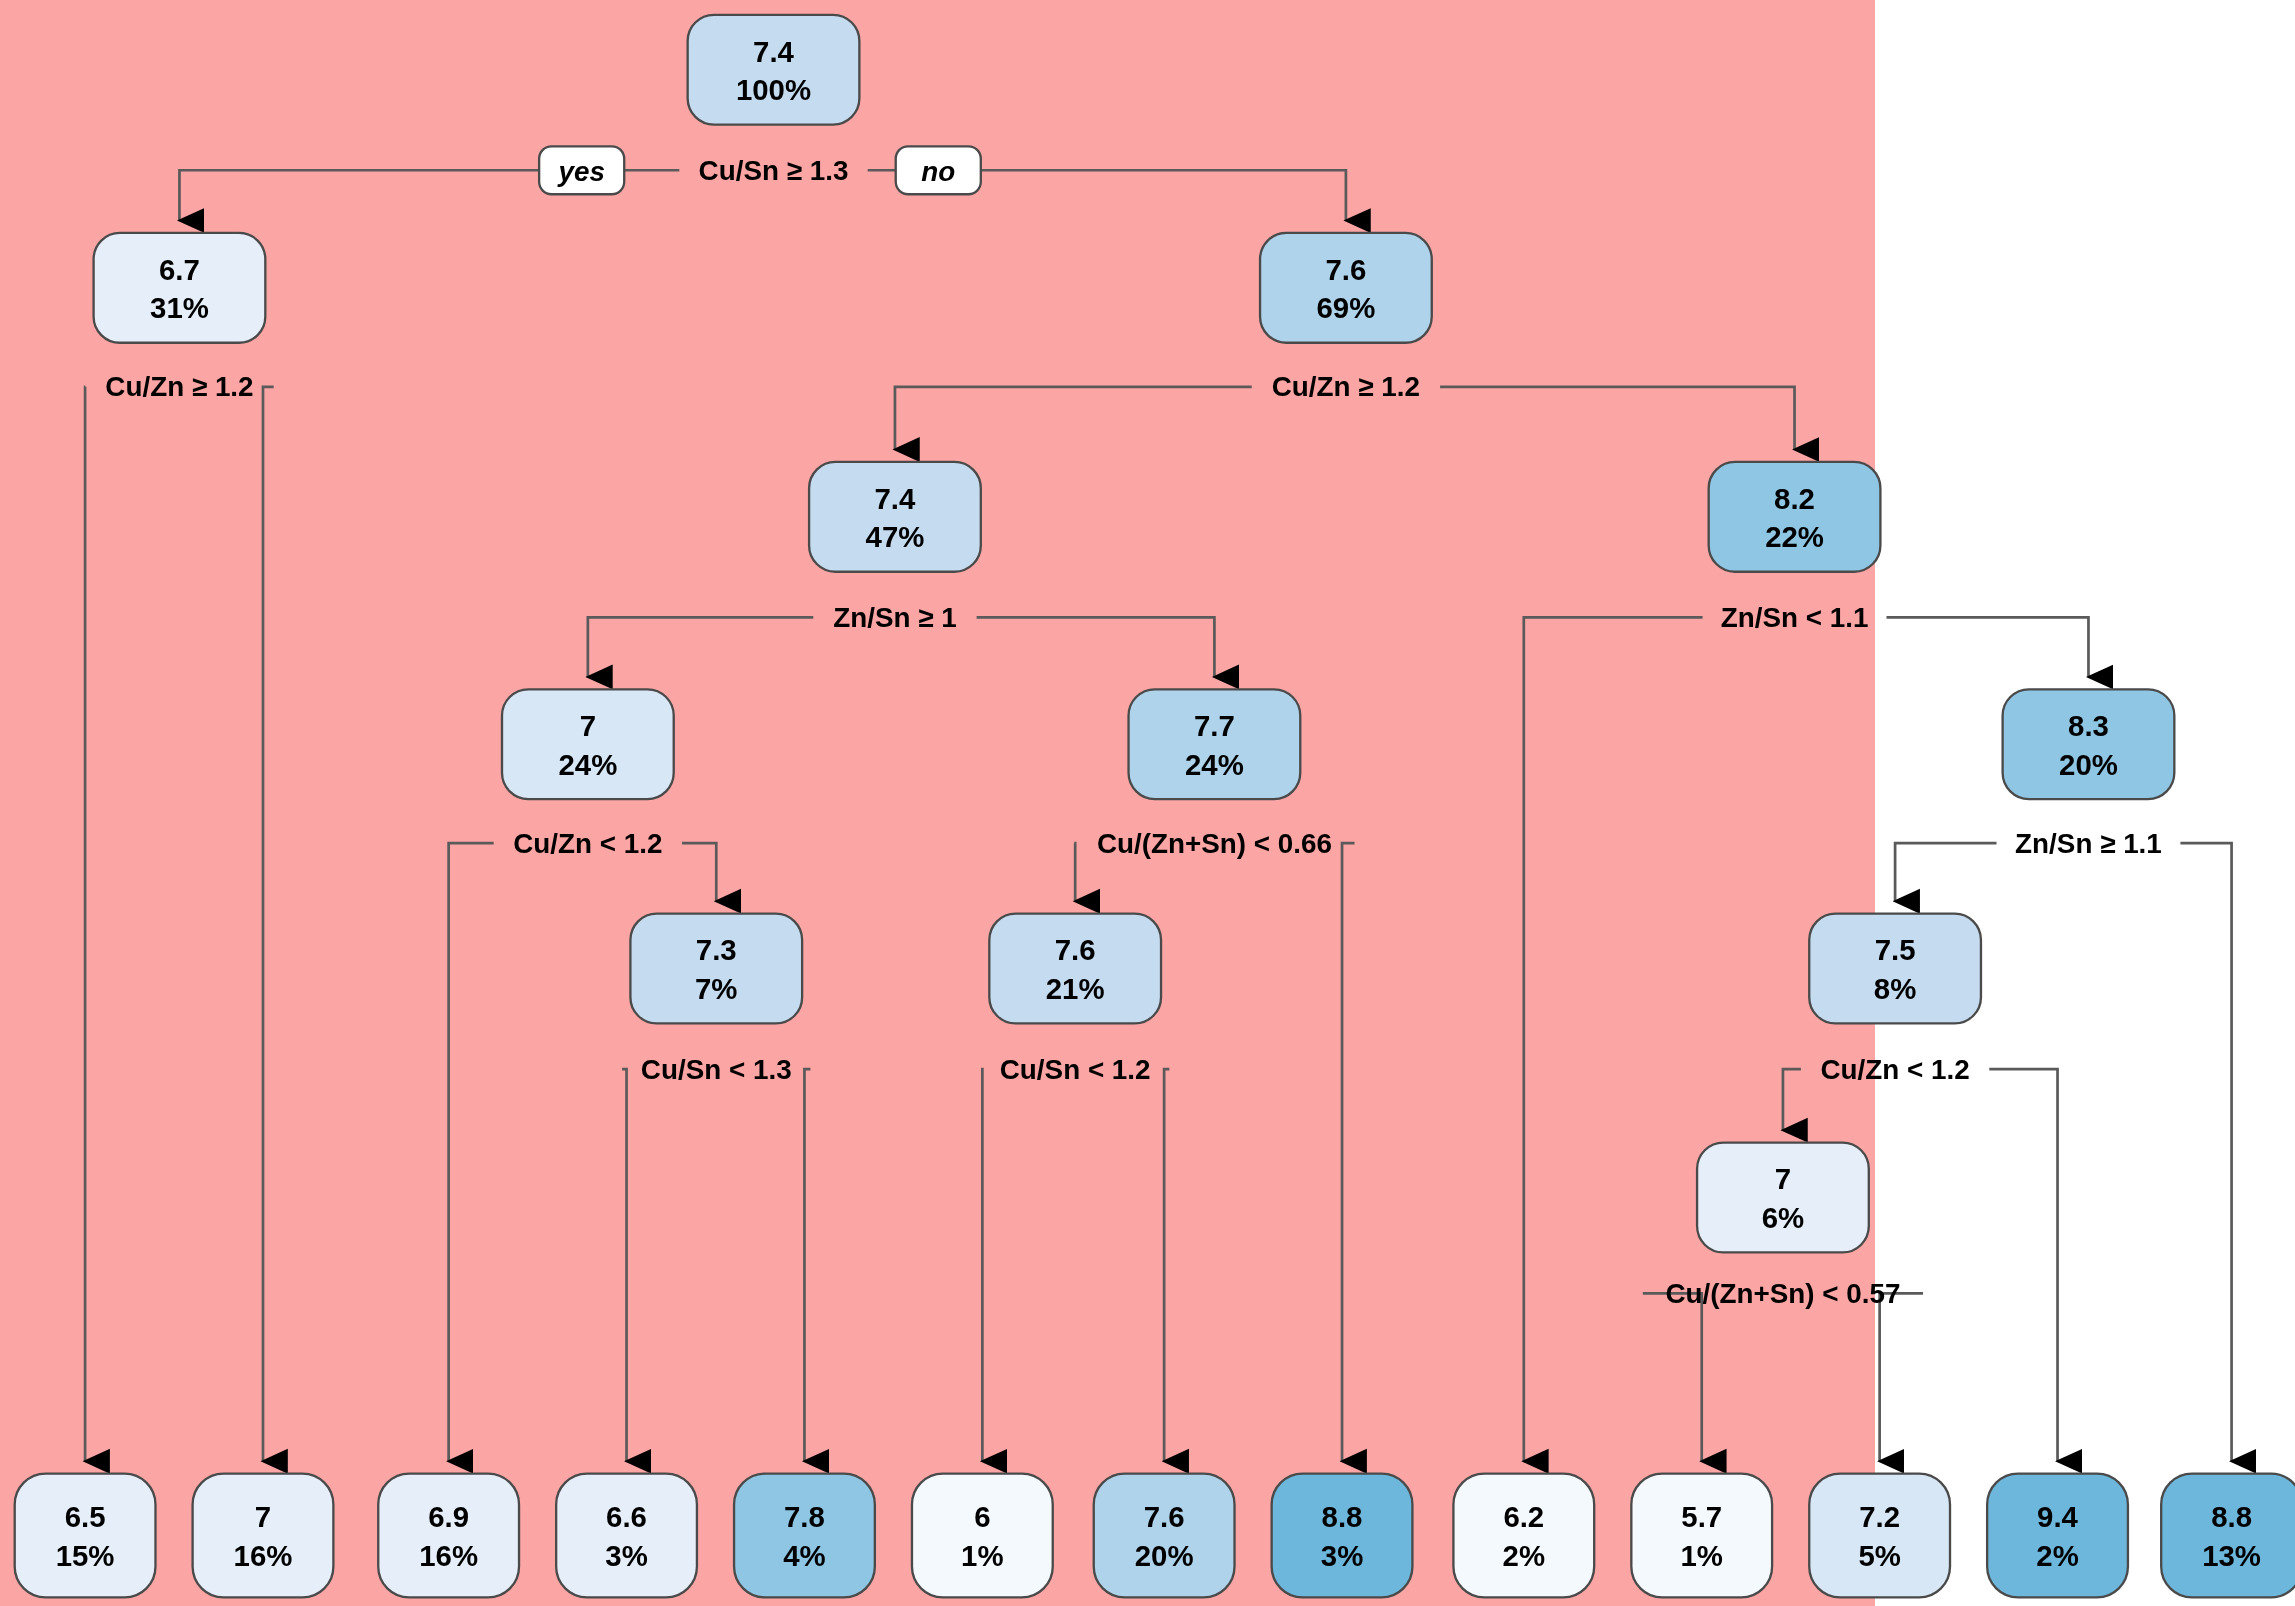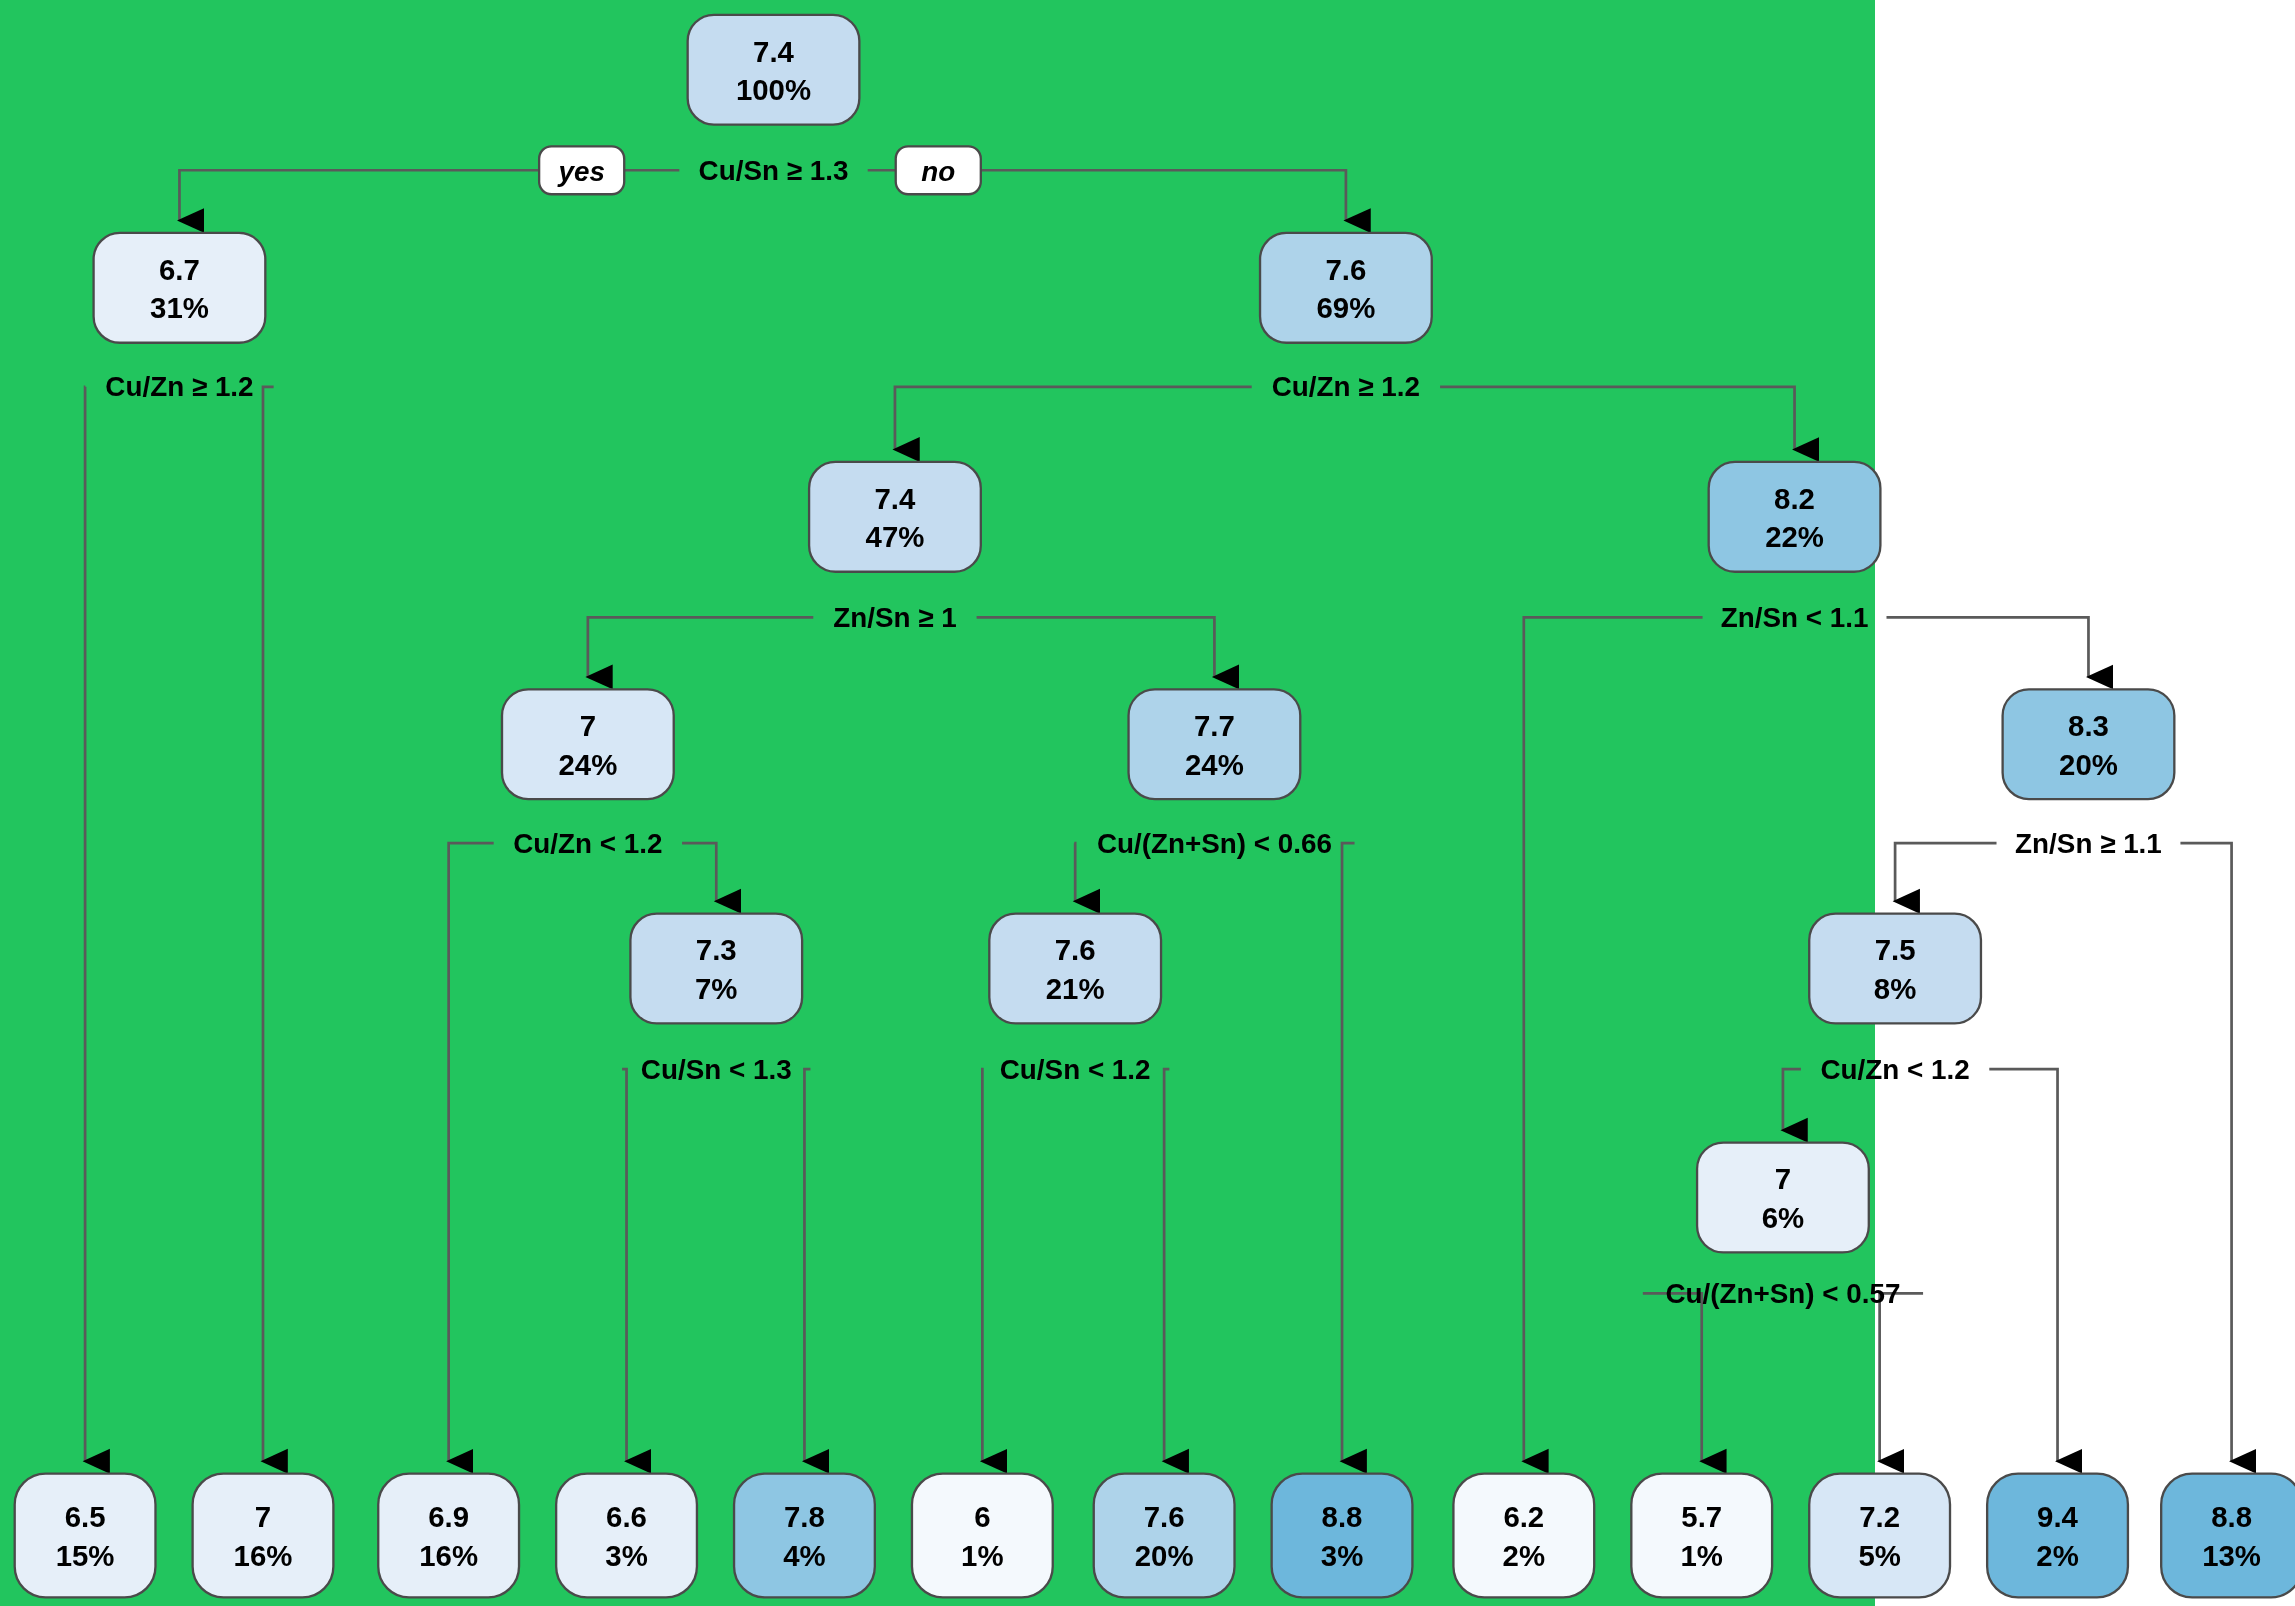--- a/index.html
+++ b/index.html
@@ -4,21 +4,21 @@
 <style>
   html, body {
     margin: 0;
     padding: 0;
     background: #ffffff;
   }
   #tree-root {
     position: relative;
     width: 1875px;
     height: 1606px;
-    background: #22c55e;
+    background: #fca5a5;
     font-family: "Liberation Sans", sans-serif;
   }
   svg#tree-canvas {
     position: absolute;
     left: 0;
     top: 0;
     width: 2295px;
     height: 1606px;
     display: block;
   }

